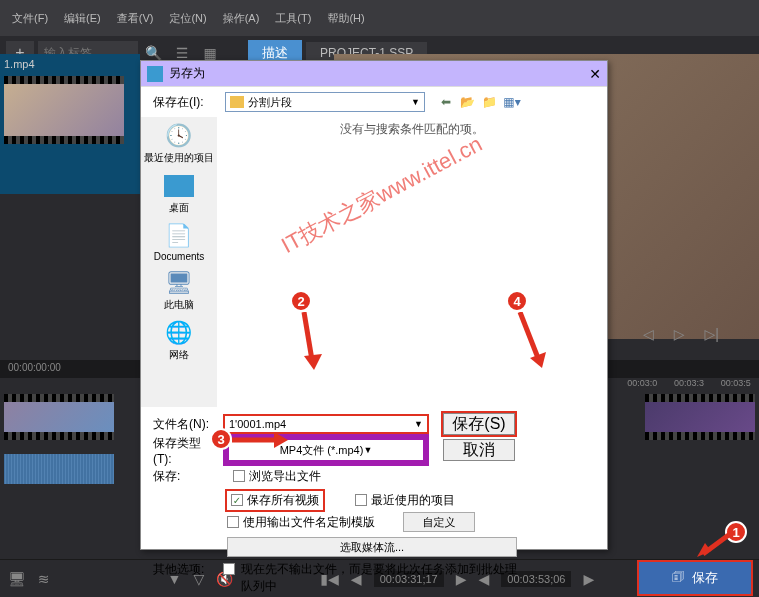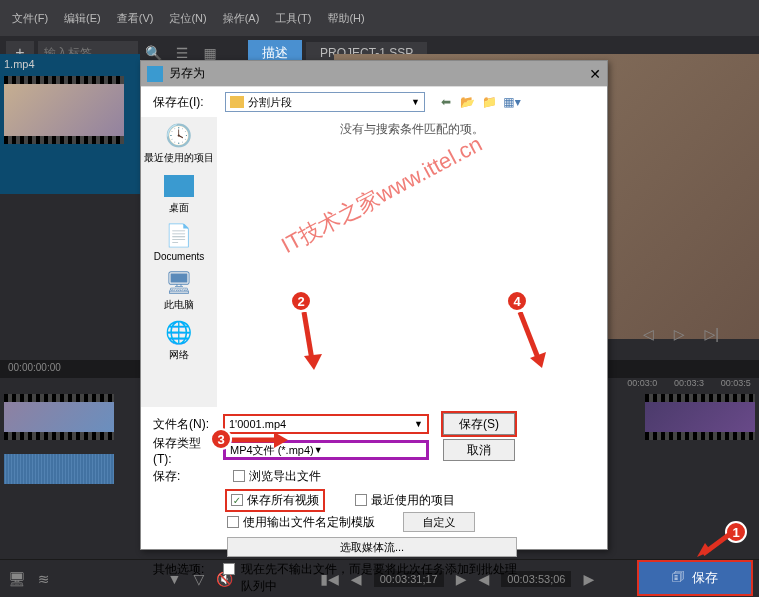--- a/index.html
+++ b/index.html
@@ -26,21 +26,21 @@
 .track{display:flex;height:60px;margin-top:16px}
 .track-thumb{width:110px;margin:0 4px;background:linear-gradient(135deg,#9080a0,#6890c0);position:relative;height:46px}
 .track-thumb2{background:linear-gradient(135deg,#4a3a6a,#6a4a8a)}
 .wave{height:30px;margin-left:4px;margin-right:4px;background:repeating-linear-gradient(90deg,#3a6a9a 0,#5a8aba 2px,#2a5a8a 3px)}
 .bottom-bar{position:absolute;left:0;bottom:0;right:0;height:38px;background:#2a2a2e;display:flex;align-items:center;padding:0 8px;gap:12px;color:#888;border-top:1px solid #1a1a1a}
 .bb-icon{font-size:14px}
 .tc{font-size:11px;background:#1a1a1c;padding:2px 6px}
 .save-btn{position:absolute;right:8px;bottom:3px;width:112px;height:32px;background:#3a6ab0;color:#fff;display:flex;align-items:center;justify-content:center;gap:8px;font-size:13px;outline:2px solid #e03020}
 
 .dialog{position:absolute;left:140px;top:60px;width:468px;height:490px;background:#fff;border:1px solid #888;box-shadow:2px 2px 6px rgba(0,0,0,.4)}
-.dlg-title{height:26px;background:#a3a3a3;display:flex;align-items:center;padding:0 6px;font-size:12px;border-bottom:1px solid #ddd}
+.dlg-title{height:26px;background:#c4b5fd;display:flex;align-items:center;padding:0 6px;font-size:12px;border-bottom:1px solid #ddd}
 .dlg-title-icon{width:16px;height:16px;background:#3a9ad0;margin-right:6px}
 .dlg-close{margin-left:auto;font-size:14px;cursor:pointer}
 .dlg-row1{height:30px;display:flex;align-items:center;padding:0 12px;gap:8px;font-size:11px}
 .dlg-label{width:64px;font-size:12px}
 .folder-select{width:200px;height:20px;border:1px solid #7a9ac0;display:flex;align-items:center;padding:0 4px;font-size:11px;background:#fff}
 .fsel-icon{width:14px;height:12px;background:#f0c050;margin-right:4px}
 .fsel-down{margin-left:auto;font-size:9px}
 .dlg-icons{display:flex;gap:4px;margin-left:4px}
 .dlg-icons span{width:18px;height:18px;display:flex;align-items:center;justify-content:center;font-size:12px}
 .dlg-body{display:flex;height:290px}
@@ -49,22 +49,22 @@
 .sb-icon{width:32px;height:26px;display:flex;align-items:center;justify-content:center;font-size:22px}
 .ic-recent{color:#5a8a5a}
 .ic-desk{background:#3a9ad0;width:30px;height:22px}
 .ic-doc{color:#3a9ad0}
 .ic-pc{color:#5a8aba}
 .ic-net{color:#3a9ad0}
 .dlg-main{flex:1;padding:4px 8px;font-size:12px;color:#555;text-align:center}
 .dlg-bottom{padding:4px 12px;font-size:12px}
 .frow{display:flex;align-items:center;height:26px;gap:6px}
 .fname-input{width:206px;height:20px;border:2px solid #e03020;padding:0 4px;font-size:11px;display:flex;align-items:center;justify-content:space-between}
-.ftype-select{width:206px;height:20px;border:3px solid #a21caf;padding:0 4px;font-size:11px;display:flex;align-items:center;justify-content:flex-start}
-.dlg-btn{width:72px;height:22px;border:1px solid #888;background:#efefef;font-size:12px;display:flex;align-items:center;justify-content:center;margin-left:8px}
+.ftype-select{width:206px;height:32px;border:6px solid #a21caf;padding:0 4px;font-size:11px;display:flex;align-items:center;justify-content:center}
+.dlg-btn{width:72px;height:22px;border:1px solid #888;background:#efefef;font-size:16px;display:flex;align-items:center;justify-content:center;margin-left:8px}
 .save-dlg-btn{outline:2px solid #e03020}
 .chk-row{display:flex;align-items:center;height:22px;gap:4px;margin-left:74px}
 .chk{width:12px;height:12px;border:1px solid #888;display:inline-flex;align-items:center;justify-content:center;font-size:10px;background:#fff}
 .chk-checked{color:#3a7a3a}
 .chk-label{font-size:12px}
 .highlight{outline:2px solid #e03020;padding:1px 4px}
 .custom-btn{width:72px;height:20px;border:1px solid #aaa;background:#efefef;font-size:11px;display:flex;align-items:center;justify-content:center;margin-left:24px}
 .media-btn{width:290px;height:20px;border:1px solid #aaa;background:#efefef;font-size:11px;display:flex;align-items:center;justify-content:center;margin:4px 0 4px 74px}
 .other-row{display:flex;align-items:flex-start;gap:6px;margin-top:4px}
 .badge{position:absolute;width:22px;height:22px;border-radius:50%;background:#e03020;color:#fff;display:flex;align-items:center;justify-content:center;font-size:13px;font-weight:bold;border:2px solid #fff}

